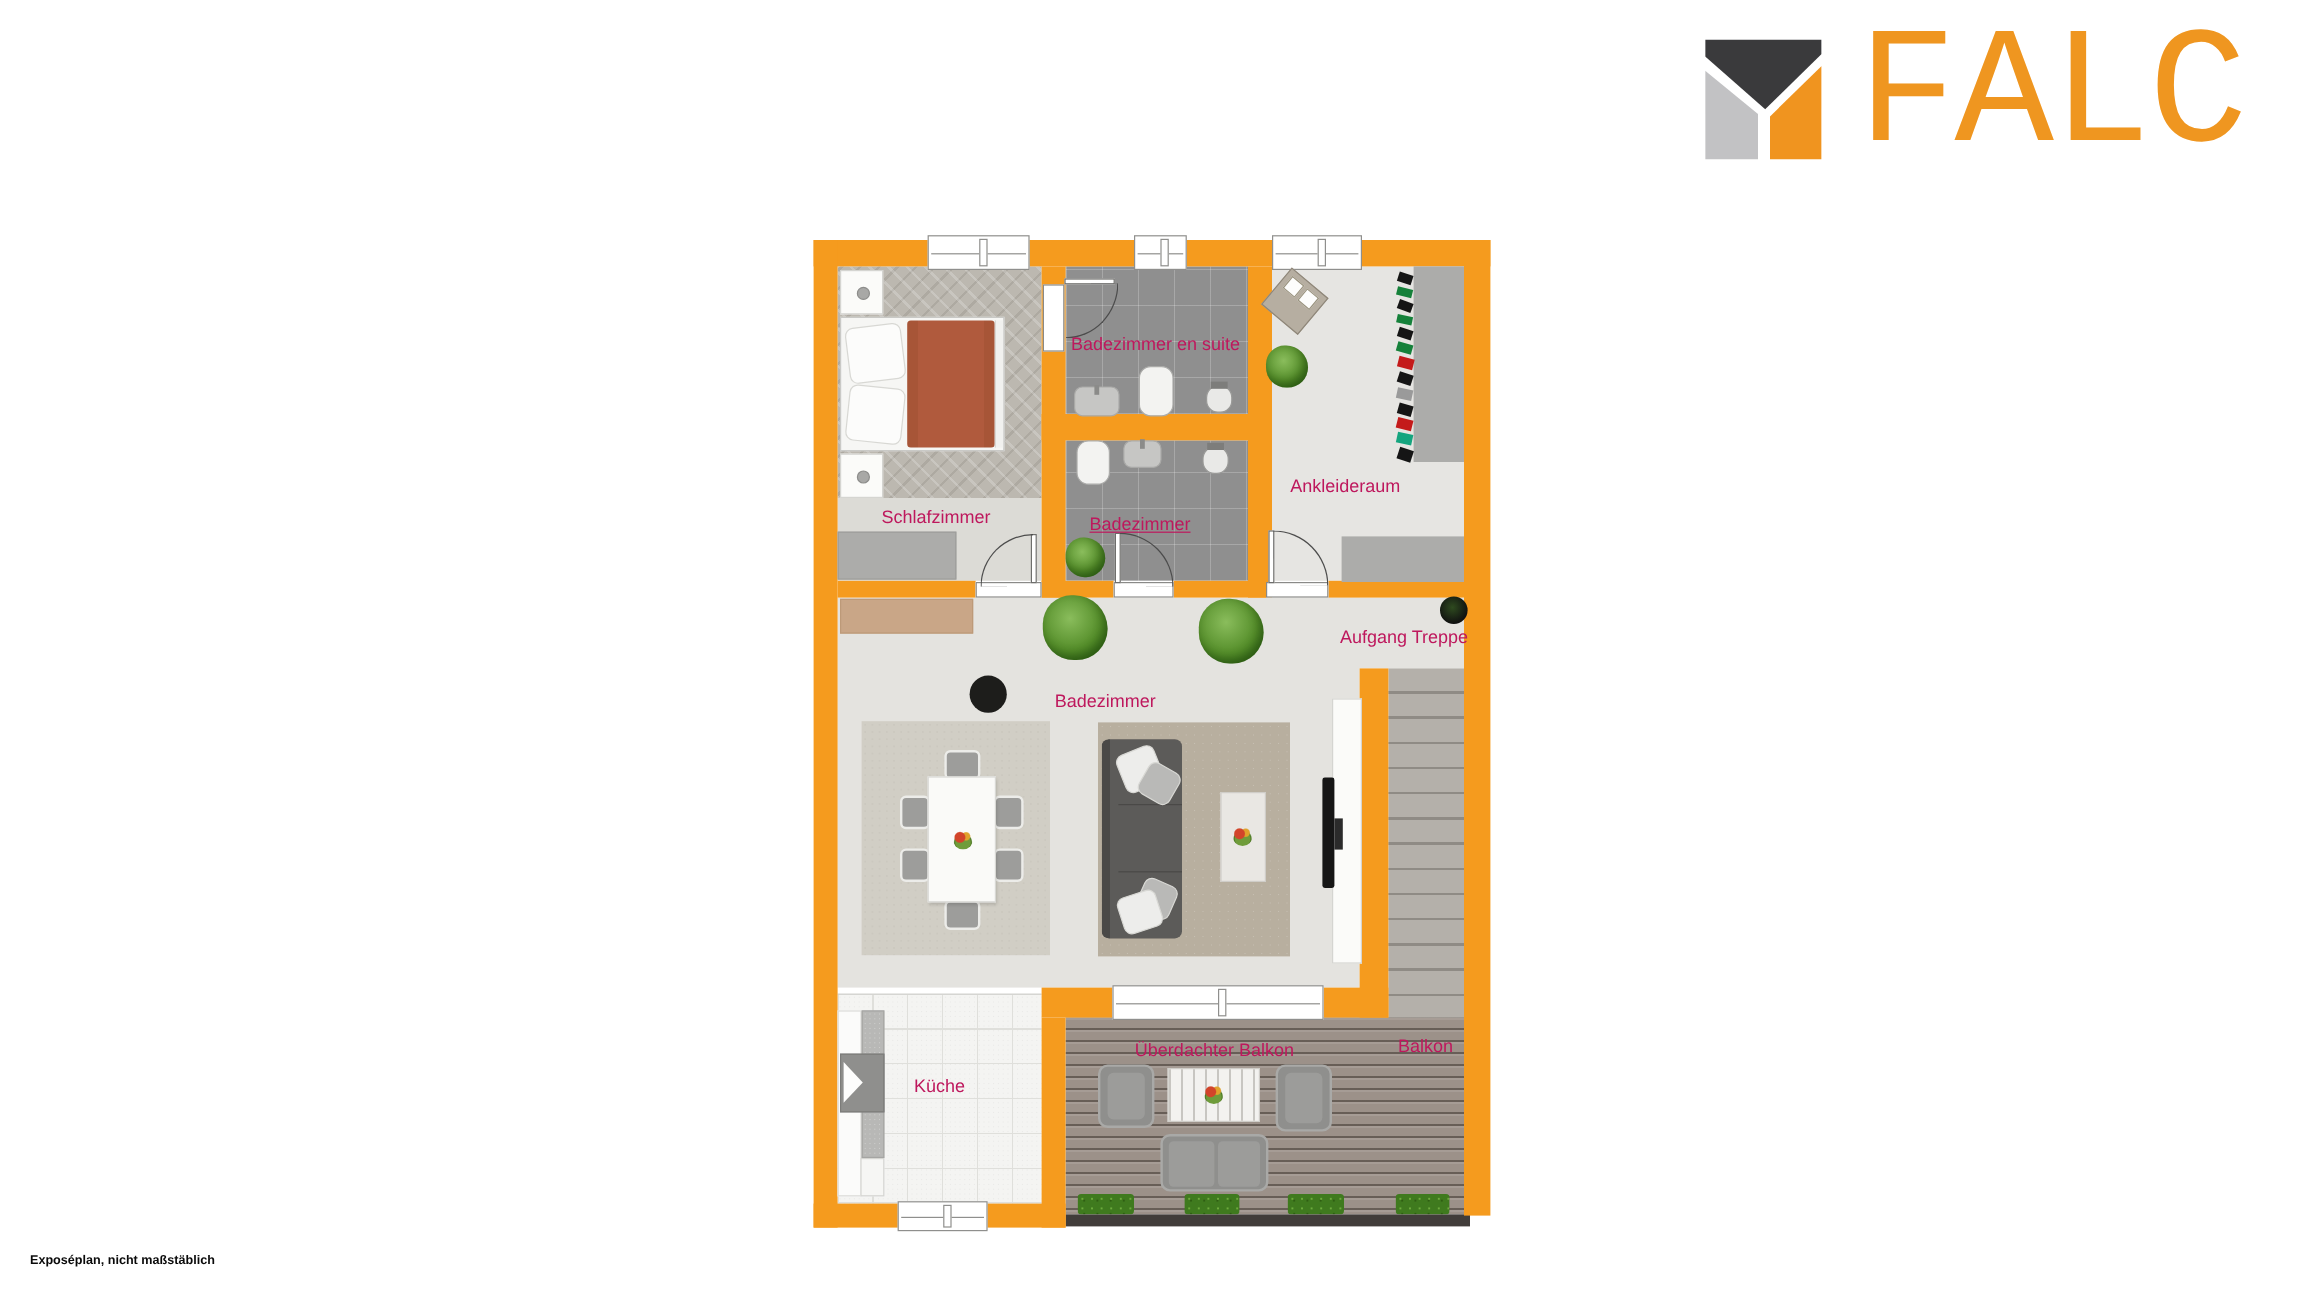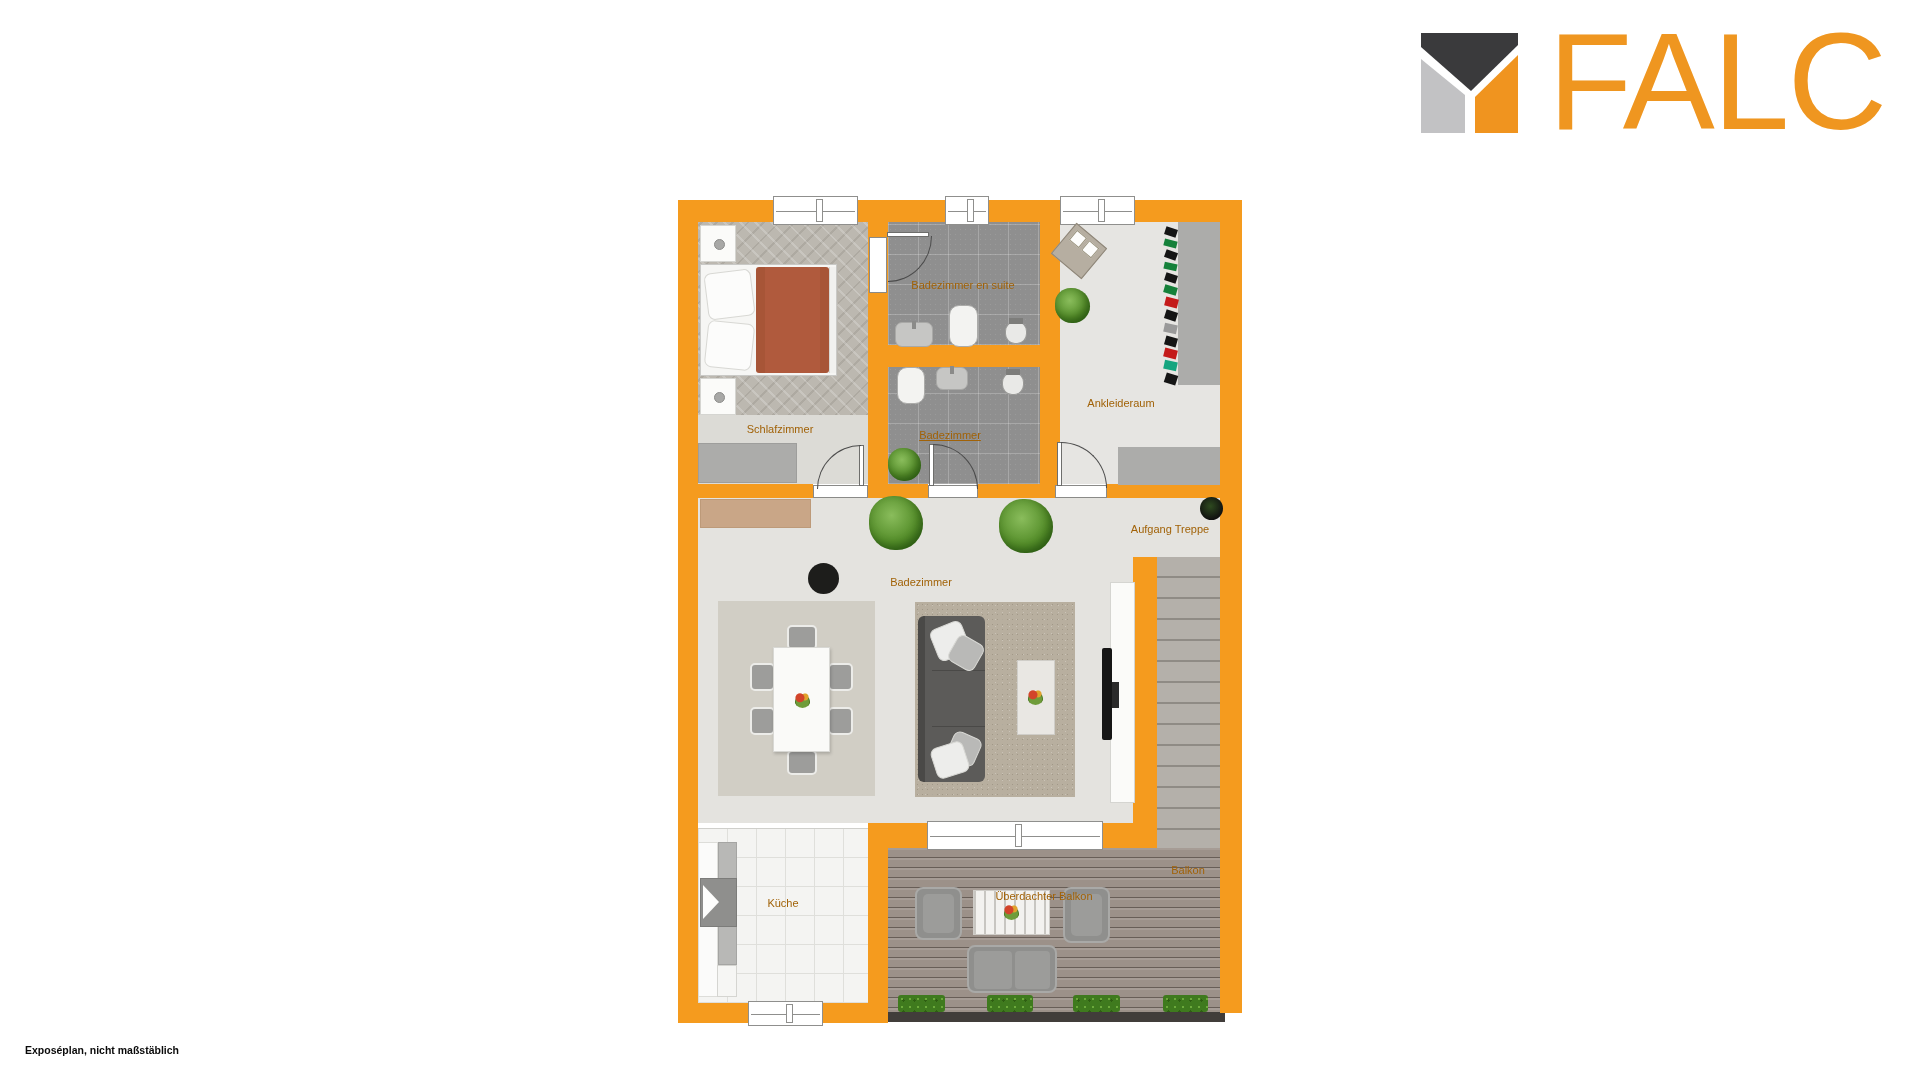--- a/index.html
+++ b/index.html
@@ -1,21 +1,21 @@
 <!DOCTYPE html>
 <html style="--wall: #F59B1E; --brand: #EF9620; --brand-sub: #414042;"><head>
 <meta charset="utf-8">
 <style>
   html,body{margin:0;padding:0;background:#fff;}
   #stage{position:relative;width:1920px;height:1080px;background:#fff;overflow:hidden;
          font-family:"Liberation Sans",sans-serif;}
   #stage *{position:absolute;box-sizing:border-box;}
 
   
-  .brand-text{font-family:Liberation Sans, sans-serif;color:var(--brand,#EF9620);
+  .brand-text{font-family:Liberation Mono, monospace;color:var(--brand,#EF9620);
               font-size:138px;line-height:.78;letter-spacing:-2px;white-space:nowrap;text-align:center;}
   .brand-sub{font-family:"Liberation Serif",serif;color:var(--brand-sub,#414042);
              font-size:47px;letter-spacing:21px;line-height:1;white-space:nowrap;}
 
   
   .wall{background:var(--wall,#F59B1E);}
   .floor-light{background:#E4E3DF;}
   .floor-ankleide{background:#E6E5E2;}
   .floor-bed{background:#BCB8B0;
      background-image:repeating-linear-gradient(45deg,rgba(255,255,255,.20) 0 2px,transparent 2px 11px),
@@ -38,21 +38,21 @@
   .win{background:#fff;border:1px solid #8F8F8D;}
   .win::before{content:"";position:absolute;left:2px;right:2px;top:50%;height:1px;background:#8F8F8D;}
   .win::after{content:"";position:absolute;top:2px;bottom:2px;left:50%;width:5px;border:1px solid #8F8F8D;background:#fff;}
   .jamb{background:#fff;border:1px solid #8a8a88;}
   .arc{border:0 solid #4B4B4B;background:transparent;}
   .arc.tl{border-top-width:1.5px;border-left-width:1.5px;border-top-left-radius:100% 100%;}
   .arc.tr{border-top-width:1.5px;border-right-width:1.5px;border-top-right-radius:100% 100%;}
   .arc.br{border-bottom-width:1.5px;border-right-width:1.5px;border-bottom-right-radius:100% 100%;}
   .leaf{background:#fff;border:1px solid #6e6e6c;}
 
-  .room-label{color:#a16207;font-size:11px;white-space:nowrap;transform:translateX(-50%);z-index:40;}
+  .room-label{color:#be185d;font-size:15px;white-space:nowrap;transform:translateX(-50%);z-index:40;}
   .white-box{background:#FBFBF9;border:1px solid #D5D5D1;}
   .gray-box{background:#ACACAA;border:1px solid #9E9E9C;}
   .tan-box{background:#C9A687;border:1px solid #BD9A79;}
 
   .knob::after{content:"";position:absolute;left:50%;top:50%;width:9px;height:9px;margin:-4.5px 0 0 -4.5px;
                border-radius:50%;background:#A8A8A6;border:1px solid #8d8d8b;}
   .pillow{background:#FCFCFB;border:1px solid #D8D8D4;border-radius:7px;}
   .chair{background:#9D9D9B;border:2px solid #ECECE9;border-radius:5px;}
   .bushy{border-radius:46% 54% 50% 50%;
      background:radial-gradient(circle at 42% 36%,#8ABD5C,#568F2B 55%,#3E7A1E 80%);
@@ -236,18 +236,18 @@
     <div class="hedge" style="left:1073px;top:995px;width:47px;height:17px;"></div>
     <div class="hedge" style="left:1163px;top:995px;width:45px;height:17px;"></div>
 
     <div class="room-label" style="left:780px;top:423px;">Schlafzimmer</div>
     <div class="room-label" style="left:963px;top:279px;">Badezimmer en suite</div>
     <div class="room-label" style="left:950px;top:429px;text-decoration:underline;">Badezimmer</div>
     <div class="room-label" style="left:1121px;top:397px;">Ankleideraum</div>
     <div class="room-label" style="left:1170px;top:523px;">Aufgang Treppe</div>
     <div class="room-label" style="left:921px;top:576px;">Badezimmer</div>
     <div class="room-label" style="left:783px;top:897px;">Küche</div>
-    <div class="room-label" style="left:1012px;top:890px;margin-left:32px;">Überdachter Balkon</div>
+    <div class="room-label" style="left:1012px;top:867px;">Überdachter Balkon</div>
     <div class="room-label" style="left:1188px;top:864px;">Balkon</div>
   </div>
 
   <div class="disclaimer" style="left:25px;top:1044px;">Exposéplan, nicht maßstäblich</div>
 </div>
 
 </body></html>

